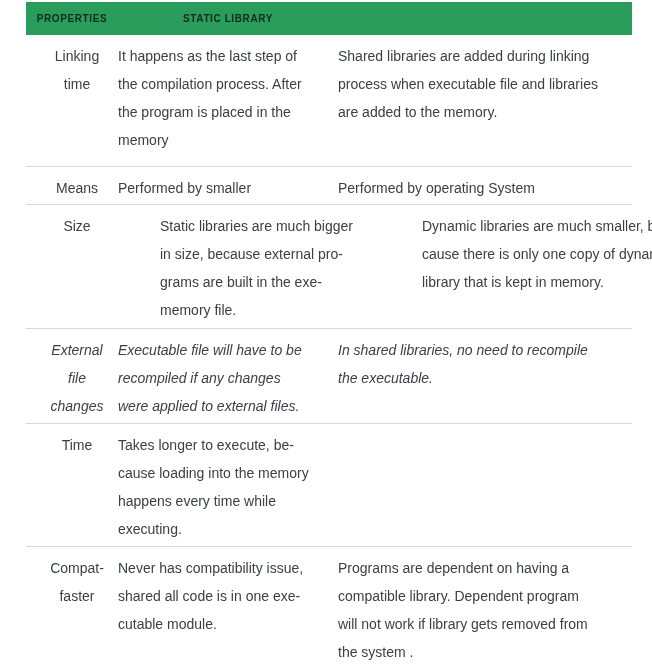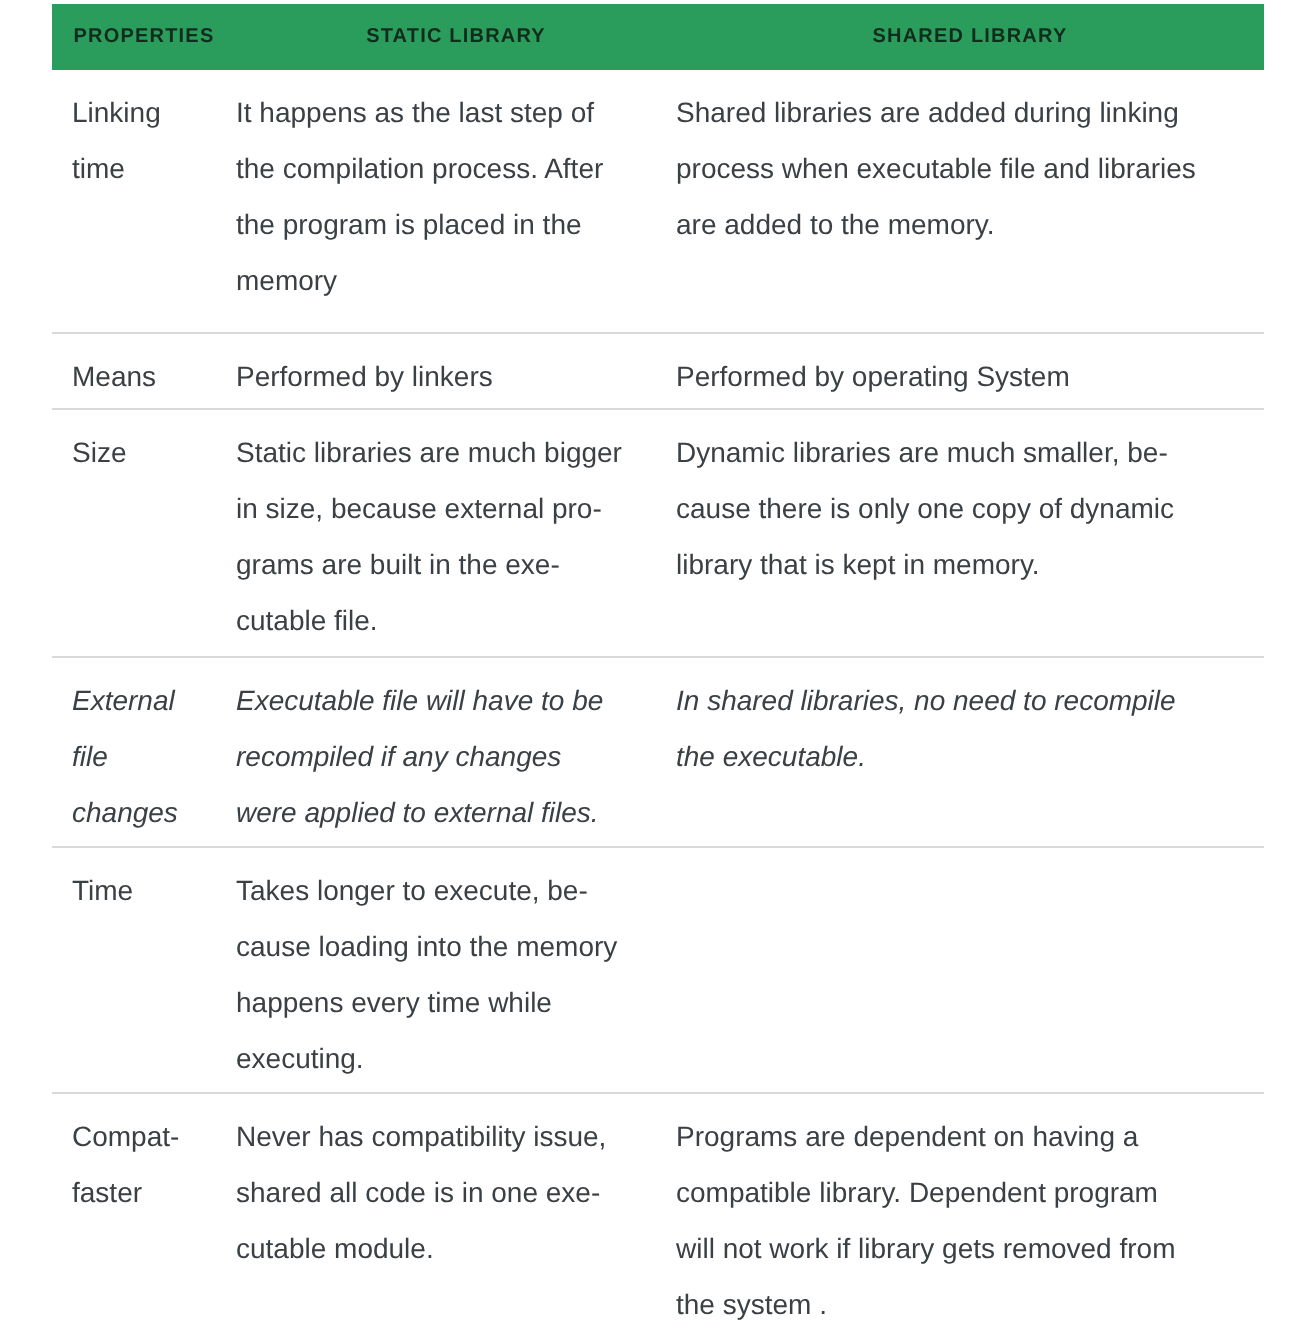--- a/index.html
+++ b/index.html
@@ -44,63 +44,63 @@
     border-bottom: none;
   }
   .cell {
     font-size: 14px;
     line-height: 28px;
     white-space: pre;
     overflow: visible;
   }
   .cell.property {
     padding-left: 10px;
+    text-align: center;
   }
   .r1 { min-height: 132px; }
   .r2 { min-height: 38px; }
-  .r3 { min-height: 124px; }
+  .r3 { min-height: 124px; gap: 42px; }
   .r4 { min-height: 95px; font-style: italic; }
   .r5 { min-height: 123px; }
   .r6 { min-height: 125px; }
 </style>
 </head>
 <body>
 
 <div class="table">
 
   <div class="header-row">
     <div class="header-cell">PROPERTIES</div>
     <div class="header-cell">STATIC LIBRARY</div>
-    <div class="header-cell">SHARED LIBRARY</div>
   </div>
 
   <div class="body-row r1">
     <div class="cell property">Linking
 time</div>
     <div class="cell">It happens as the last step of
 the compilation process. After
 the program is placed in the
 memory</div>
     <div class="cell">Shared libraries are added during linking
 process when executable file and libraries
 are added to the memory.</div>
   </div>
 
   <div class="body-row r2">
     <div class="cell property">Means</div>
-    <div class="cell">Performed by linkers</div>
+    <div class="cell">Performed by smaller</div>
     <div class="cell">Performed by operating System</div>
   </div>
 
   <div class="body-row r3">
     <div class="cell property">Size</div>
     <div class="cell">Static libraries are much bigger
 in size, because external pro-
 grams are built in the exe-
-cutable file.</div>
+memory file.</div>
     <div class="cell">Dynamic libraries are much smaller, be-
 cause there is only one copy of dynamic
 library that is kept in memory.</div>
   </div>
 
   <div class="body-row r4">
     <div class="cell property">External
 file
 changes</div>
     <div class="cell">Executable file will have to be

